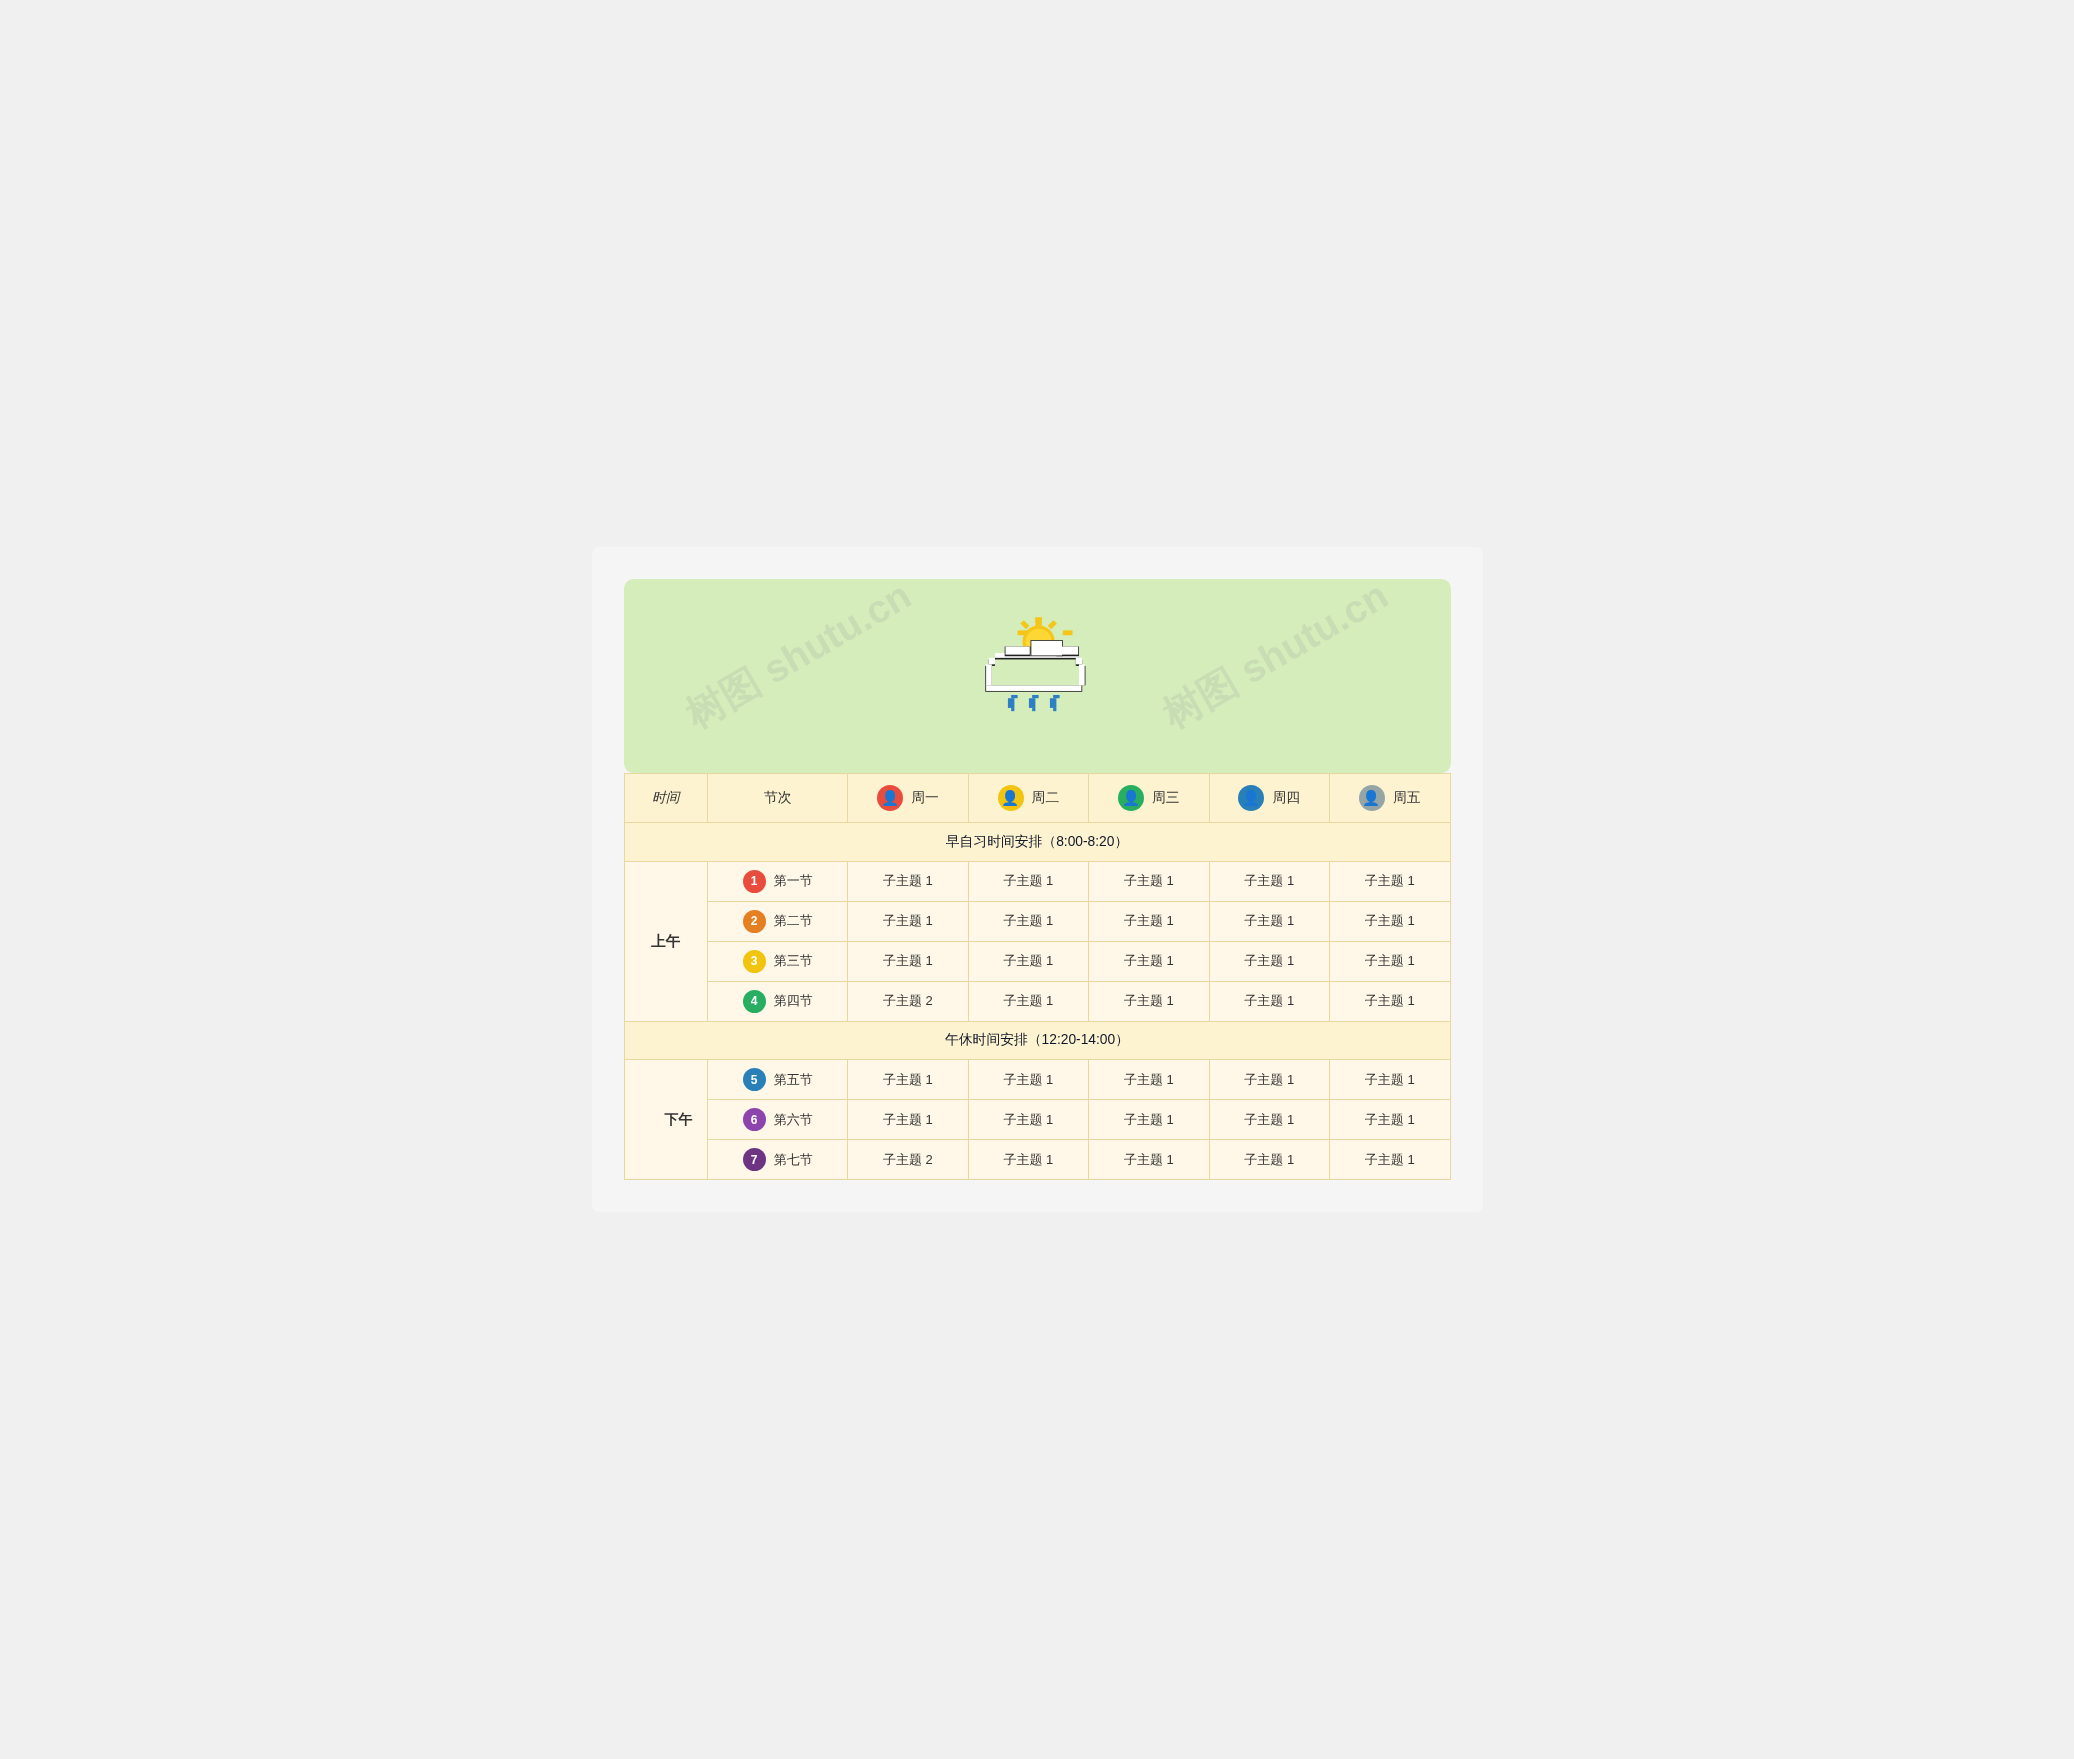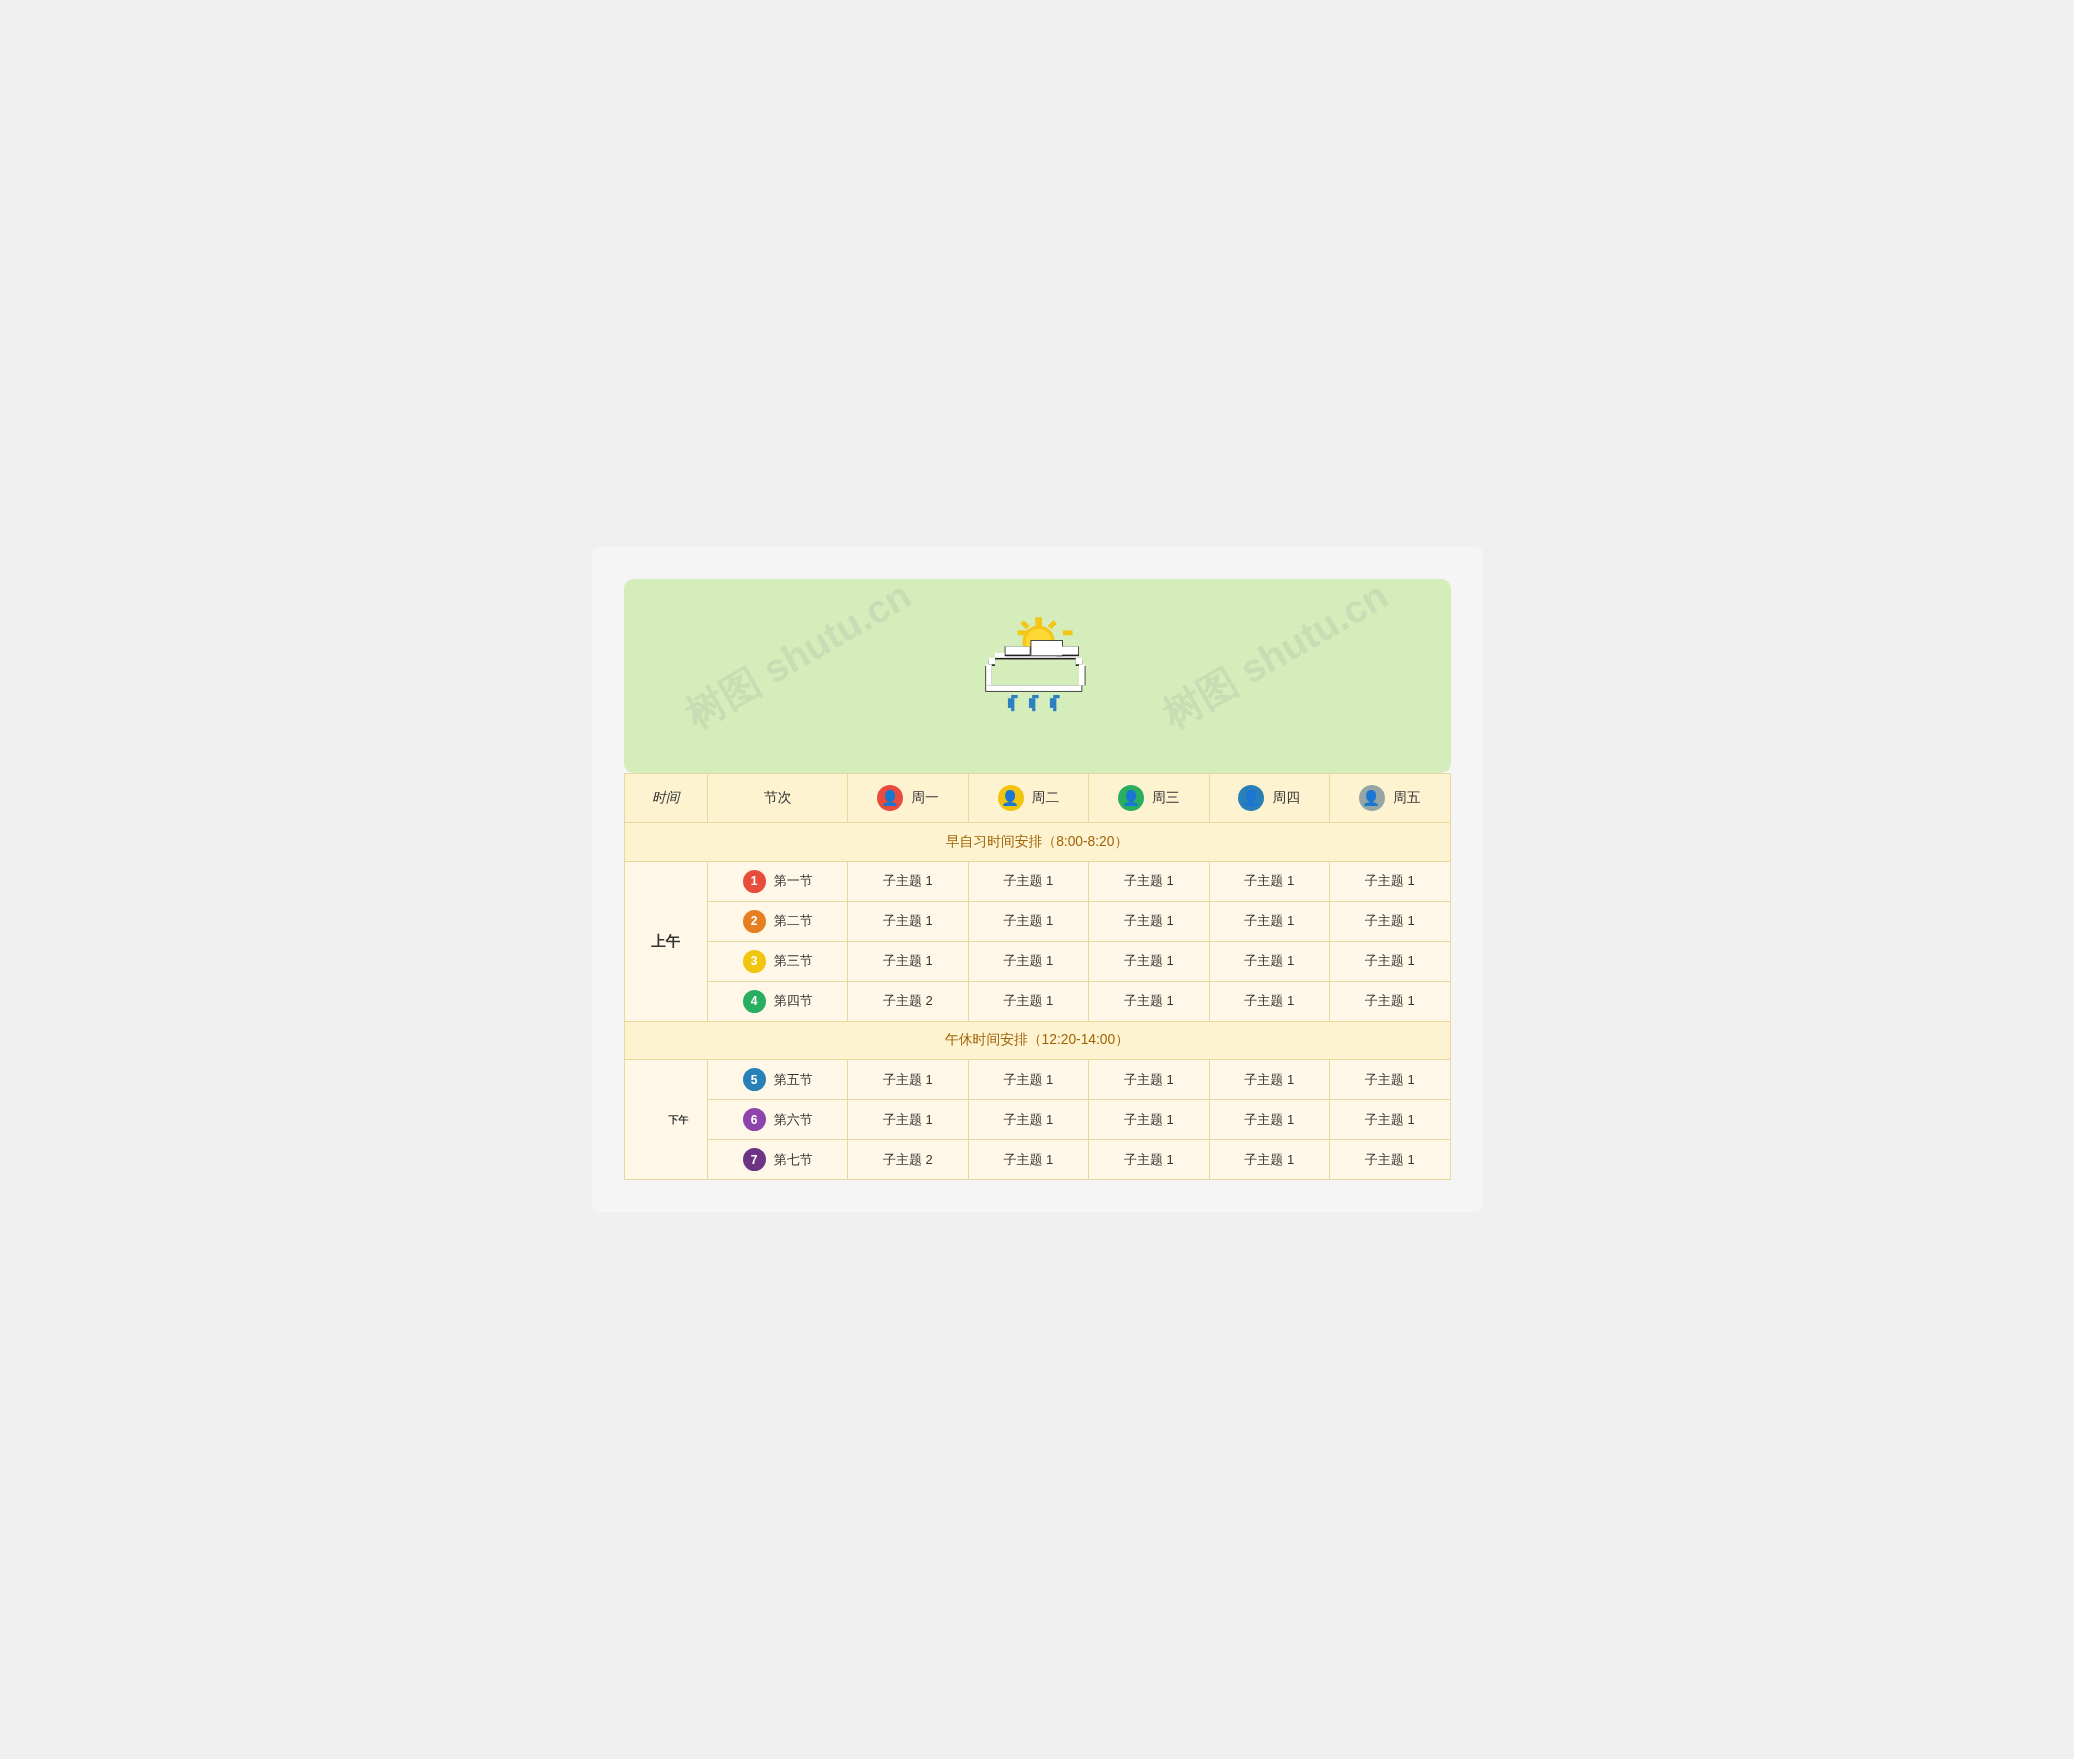--- a/index.html
+++ b/index.html
@@ -82,21 +82,21 @@
     }
     .th-time { width: 73px; font-style: italic; }
     .th-period { width: 122px; margin-top: 14px; }
     .th-day { width: 105px; }
 
     .row-morning-label td,
     .row-afternoon-label td {
       background: #fdf3d0;
       font-size: 13.8px;
       padding: 9.7px 6.5px;
-      color: #a16207;
+      color: #0f172a;
     }
     .row-am td { background: #fff8e8; }
     .row-pm td { background: #fff8e8; }
 
     .period-cell {
       display: flex;
       align-items: center;
       justify-content: center;
       gap: 8px;
     }
@@ -305,21 +305,21 @@
         <td>子主题 1</td>
         <td>子主题 1</td>
         <td>子主题 1</td>
       </tr>
 
       <tr class="row-afternoon-label">
         <td colspan="7">午休时间安排（12:20-14:00）</td>
       </tr>
 
       <tr class="row-pm">
-        <td rowspan="3" style="font-size:10px;font-weight:bold;padding-left:32px;">下午</td>
+        <td rowspan="3" style="font-size:14px;font-weight:bold;padding-left:32px;">下午</td>
         <td>
           <div class="period-cell">
             <span class="period-badge badge-blue">5</span>
             <span>第五节</span>
           </div>
         </td>
         <td>子主题 1</td>
         <td>子主题 1</td>
         <td>子主题 1</td>
         <td>子主题 1</td>

